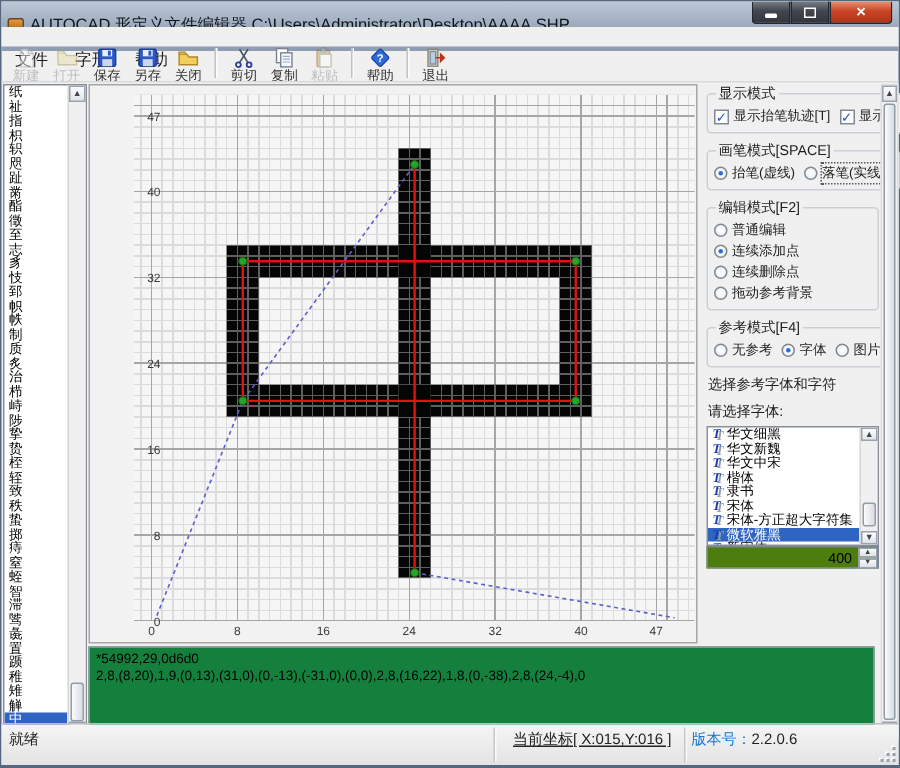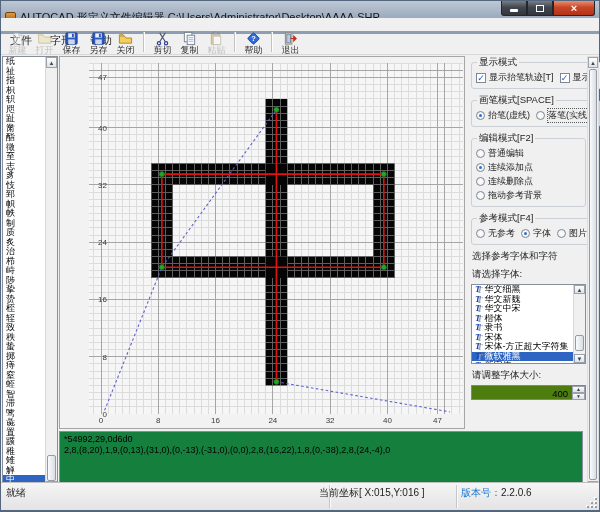--- a/index.html
+++ b/index.html
@@ -74,21 +74,21 @@
   
   .right-scrollbar { position:absolute; left:586px; top:55px; width:12px; height:437px; background:#f0f0f0; border:1px solid #dddddd; }
 
   
   .code-area { position:absolute; left:58px; top:430px; width:524px; height:61px; background:#15803d; border:1px solid #8a8f99; padding:2px 4px; }
   .code-line { font-size:9px; line-height:11px; color:#000; white-space:nowrap; font-family:"Liberation Sans","DejaVu Sans",sans-serif; }
 
   
   .statusbar { position:absolute; left:0; right:0; bottom:0; height:28px; background:linear-gradient(#f5f5f5,#e3e3e3); border-top:1px solid #bfbfbf; font-size:10px; color:#222; }
   .sb-ready { position:absolute; left:5px; top:3px; }
-  .sb-coords { position:absolute; left:318px; top:3px; }
+  .sb-coords { position:absolute; left:341px; top:3px;text-decoration:underline; }
   .sb-version { position:absolute; left:460px; top:3px; }
   .sb-version .vlabel { color:#1976d2; }
   .sb-sep { position:absolute; top:2px; bottom:2px; width:1px; background:#c6c6c6; box-shadow:1px 0 0 #fbfbfb; }
   .sb-grip { position:absolute; right:2px; bottom:2px; width:10px; height:10px; }
   .sb-grip i { position:absolute; width:2px; height:2px; background:#9aa0a8; box-shadow:-1px -1px 0 #fff; }
 </style>
 </head>
 <body>
 
 <div class="window">
@@ -420,21 +420,20 @@
             <span class="tt-icon">T</span>
             <span>新宋体</span>
           </div>
         </div>
       <div class="vscroll">
         <div class="scroll-btn up" style="height:9px;line-height:8px;">▲</div>
         <div class="scroll-thumb" style="top:50px;height:16px;"></div>
         <div class="scroll-btn down" style="height:9px;line-height:8px;">▼</div>
       </div>
     </div>
-    <div class="panel-label">请调整字体大小:</div>
     <div class="spinner">
       <span class="spin-value">400</span>
       <div class="spin-btns">
         <div class="spin-btn">▲</div>
         <div class="spin-btn">▼</div>
       </div>
     </div>
   </div>
 
   <div class="right-scrollbar">

